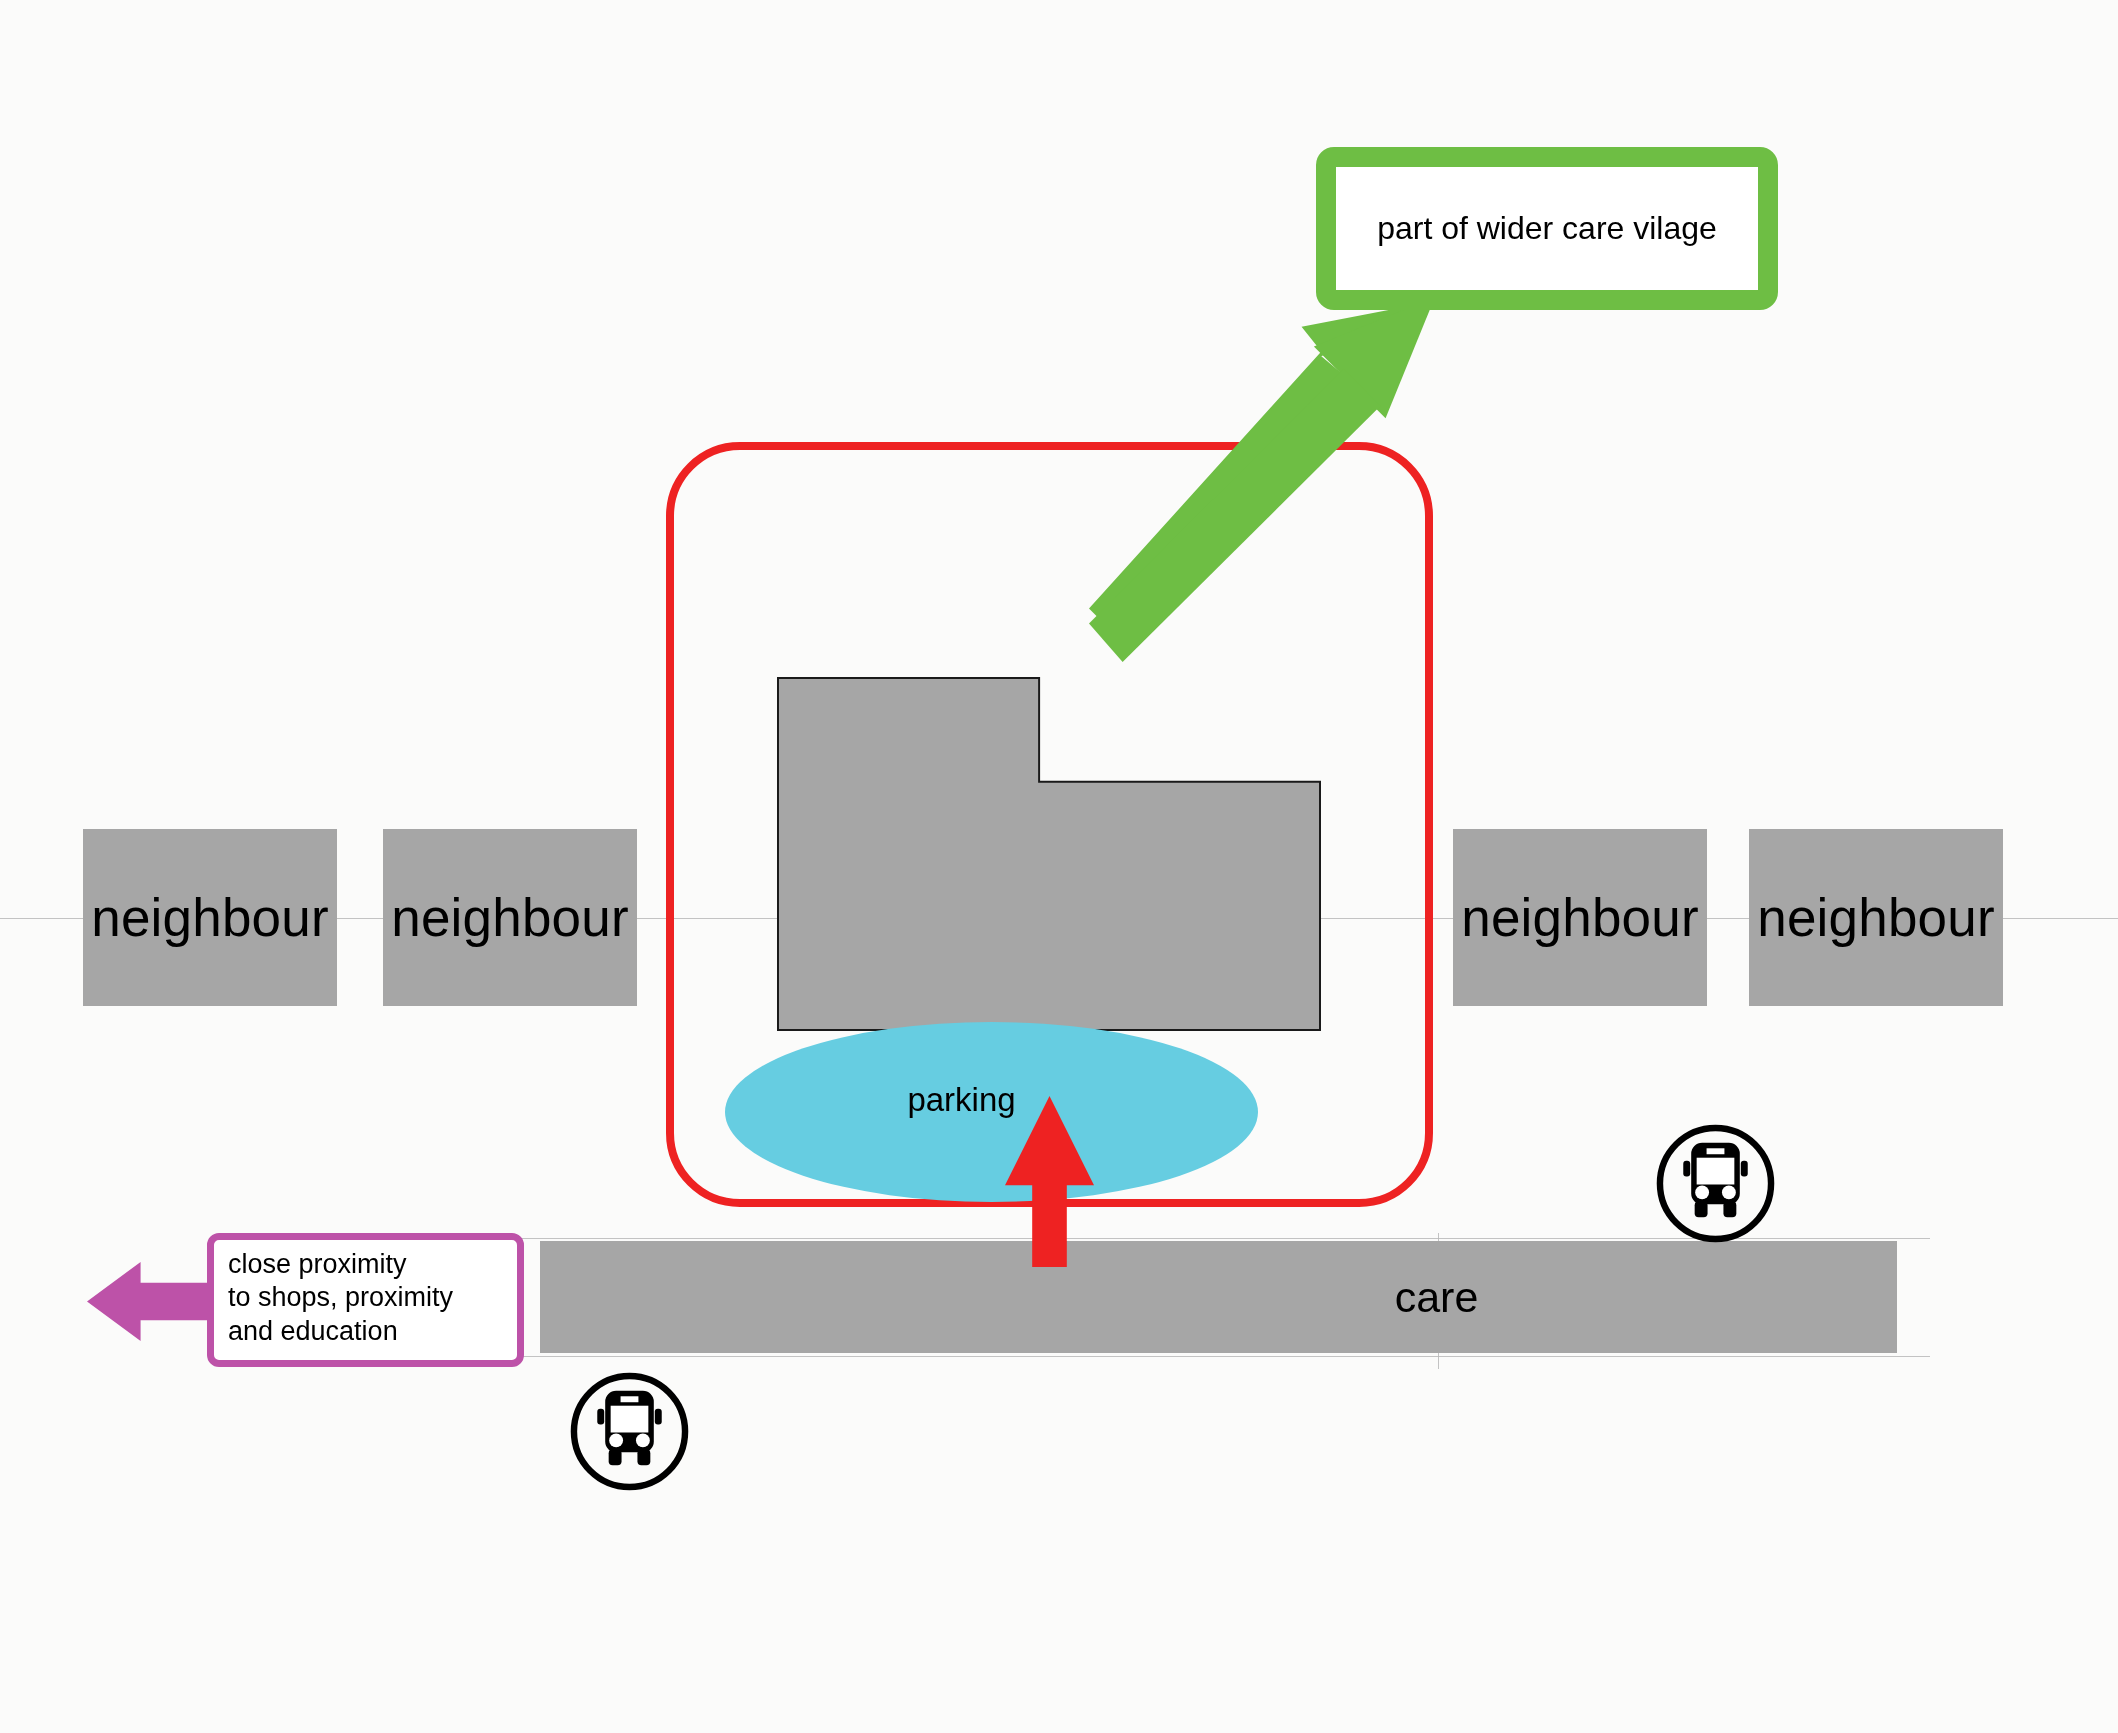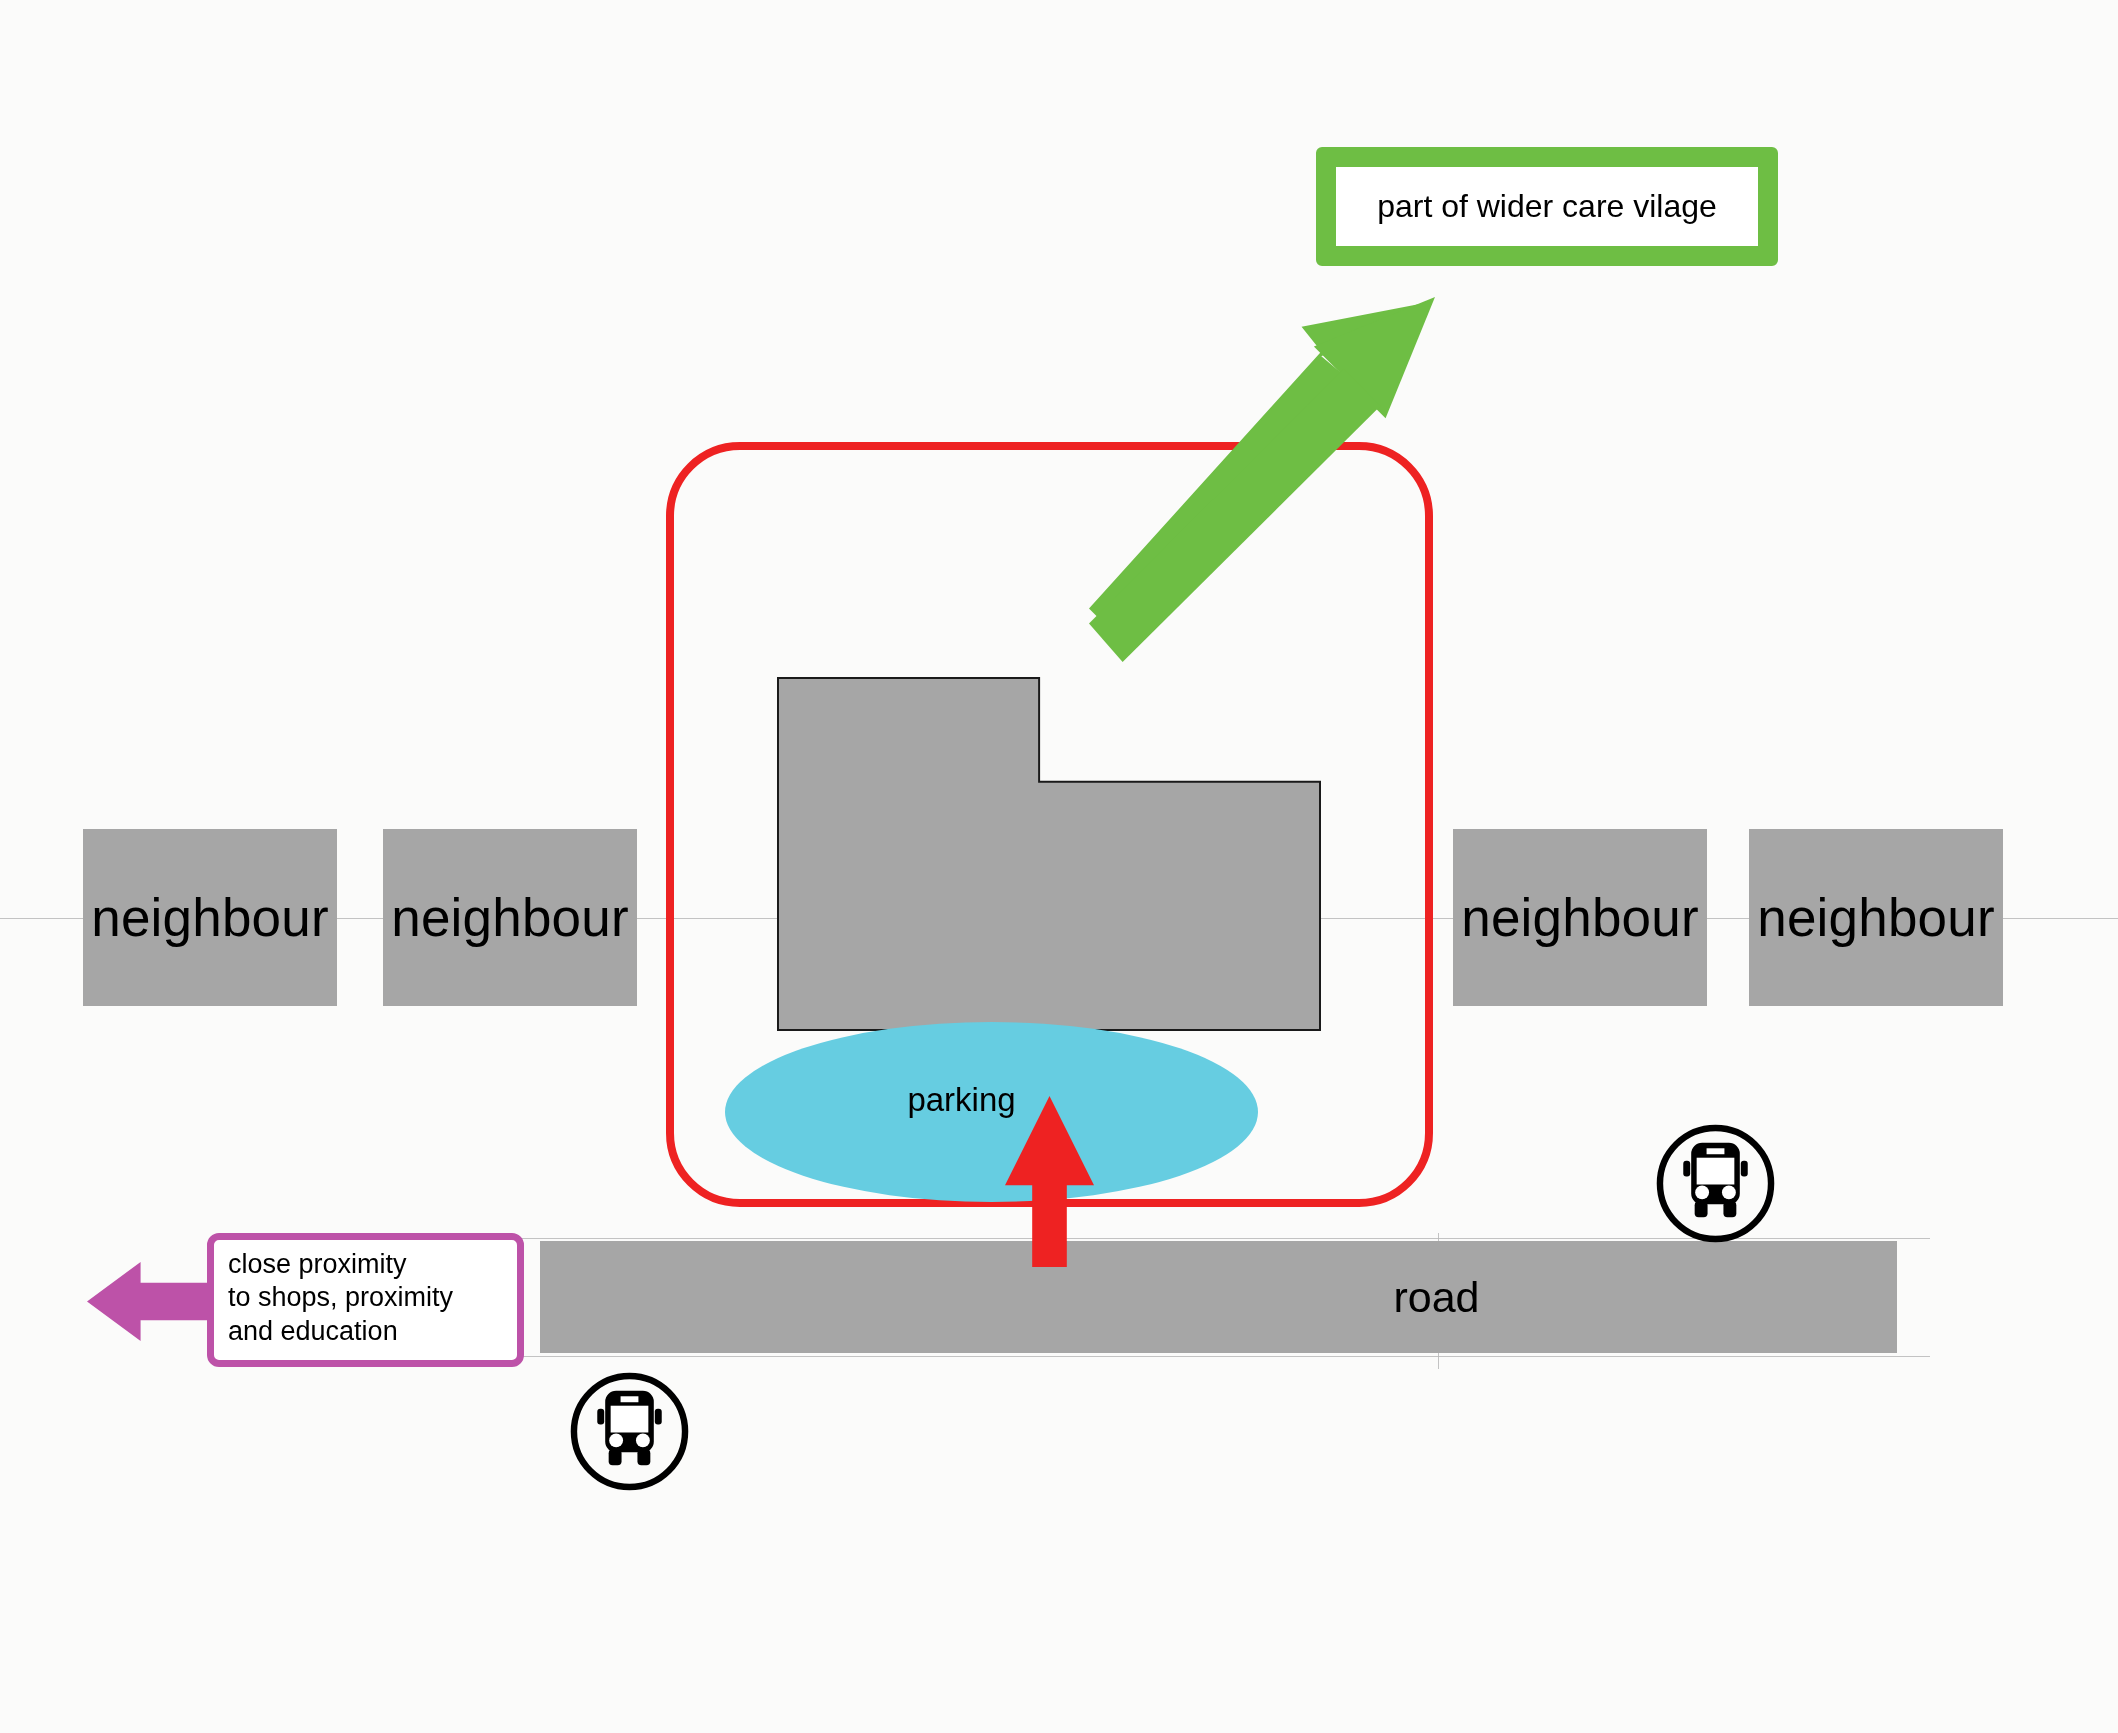--- a/index.html
+++ b/index.html
@@ -102,23 +102,23 @@
     width: 346px;
     height: 366px;
   }
   #care-village-arrow svg { display:block; width:100%; height:100%; }
   
   #care-village-box {
     position: absolute;
     left: 1316px;
     top: 147px;
     width: 462px;
-    height: 119px;
+    height: 163px;
     border: 20px solid #6ebe44;
-    border-radius: 6px;
+    border-radius: 18px;
     box-sizing: border-box;
     background: #ffffff;
     display: flex;
     align-items: center;
     justify-content: center;
   }
   #care-village-text {
     font-size: 32px;
     color: #000;
     white-space: nowrap;
@@ -190,21 +190,21 @@
     <span>neighbour</span>
   </div>
   <div class="neighbour" style="left:1453px; top:829px; width:254px; height:177px;">
     <span>neighbour</span>
   </div>
   <div class="neighbour" style="left:1749px; top:829px; width:254px; height:177px;">
     <span>neighbour</span>
   </div>
 
   <div id="road">
-    <span id="road-label">road</span>
+    <span id="road-label">care</span>
   </div>
 
   <div id="site-boundary"></div>
 
   <div id="building">
     <svg viewBox="0 0 1100 716" preserveAspectRatio="none">
       <polygon points="2,2 530,2 530,212 1098,212 1098,714 2,714" fill="#a6a6a6" stroke="#1a1a1a" stroke-width="4"></polygon>
     </svg>
   </div>
 

